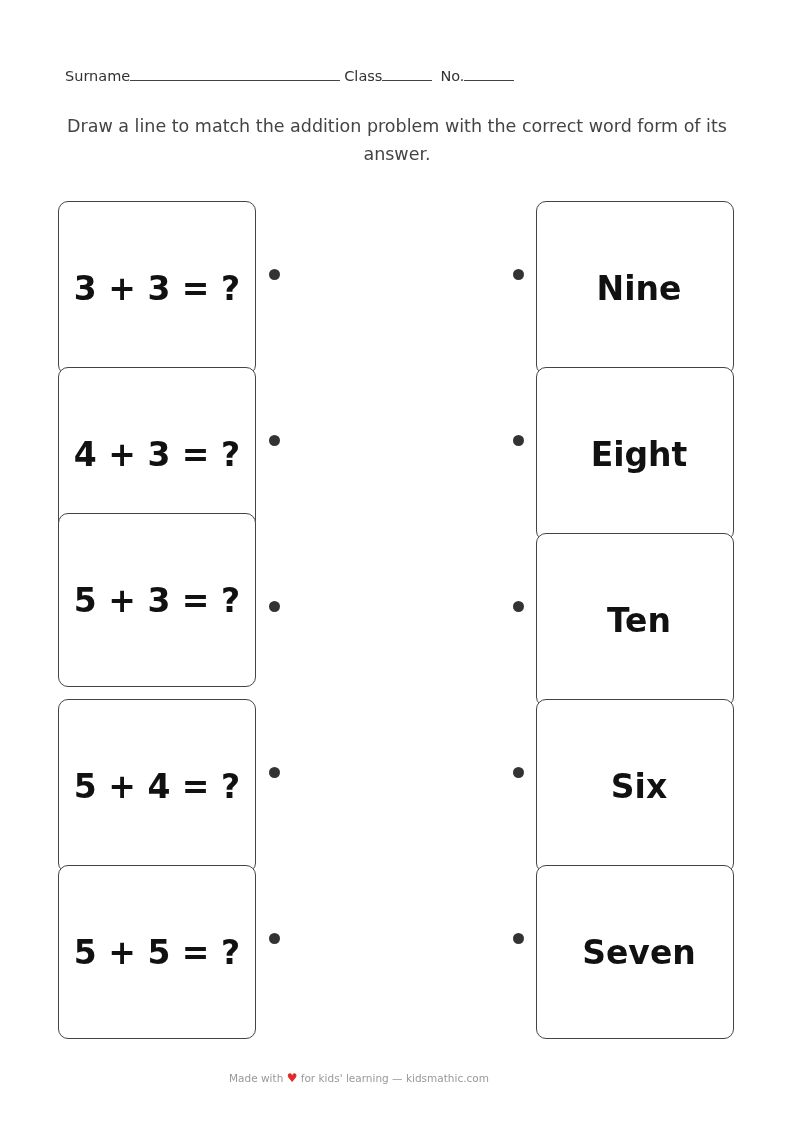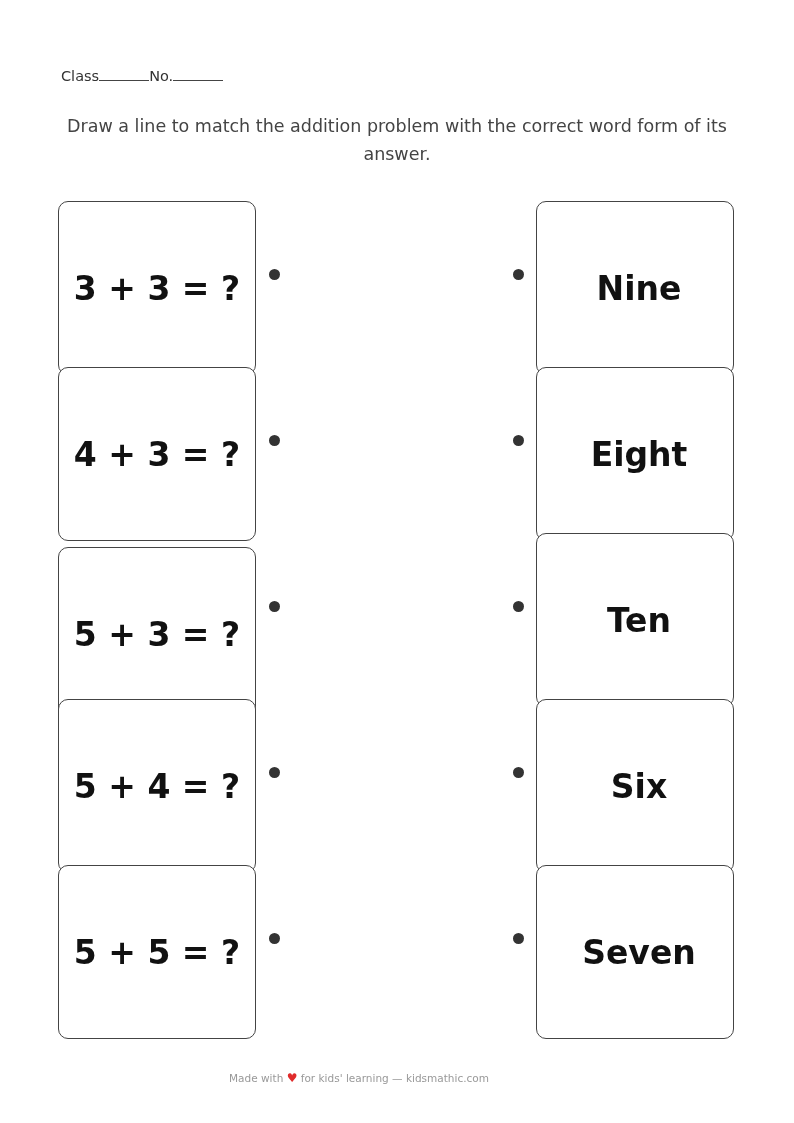--- a/index.html
+++ b/index.html
@@ -12,35 +12,39 @@
     .left { left: 58px; }
     .right { left: 536px; padding-left: 8px; }
     .dot { position: absolute; width: 11px; height: 11px; border-radius: 50%; background: #333; }
     .footer { position: absolute; top: 1071px; left: 0; width: 718px; text-align: center; font-size: 10.5px; color: #999; }
     .heart { color: #e02b2b; font-size: 12px; }
   </style>
 </head>
 <body>
 
 <div class="header">
+  <div class="field" style="margin-left:8px">
+    <span>Surname</span>
+    <span class="line" style="width:210px"></span>
+  </div>
   <div class="field" style="margin-left:4px">
     <span>Class</span>
     <span class="line" style="width:50px"></span>
   </div>
-  <div class="field" style="">
+  <div class="field" style="margin-left:8px">
     <span>No.</span>
     <span class="line" style="width:50px"></span>
   </div>
 </div>
 
 <div class="instr">Draw a line to match the addition problem with the correct word form of its answer.</div>
 
 <div class="card left" style="top:201px">3 + 3 = ?</div>
 <div class="card left" style="top:367px">4 + 3 = ?</div>
-<div class="card left" style="top:547px">5 + 3 = ?</div>
+<div class="card left" style="top:513px">5 + 3 = ?</div>
 <div class="card left" style="top:699px">5 + 4 = ?</div>
 <div class="card left" style="top:865px">5 + 5 = ?</div>
 
 <div class="dot" style="left:269px;top:269px"></div>
 <div class="dot" style="left:269px;top:435px"></div>
 <div class="dot" style="left:269px;top:601px"></div>
 <div class="dot" style="left:269px;top:767px"></div>
 <div class="dot" style="left:269px;top:933px"></div>
 
 <div class="dot" style="left:513px;top:269px"></div>

